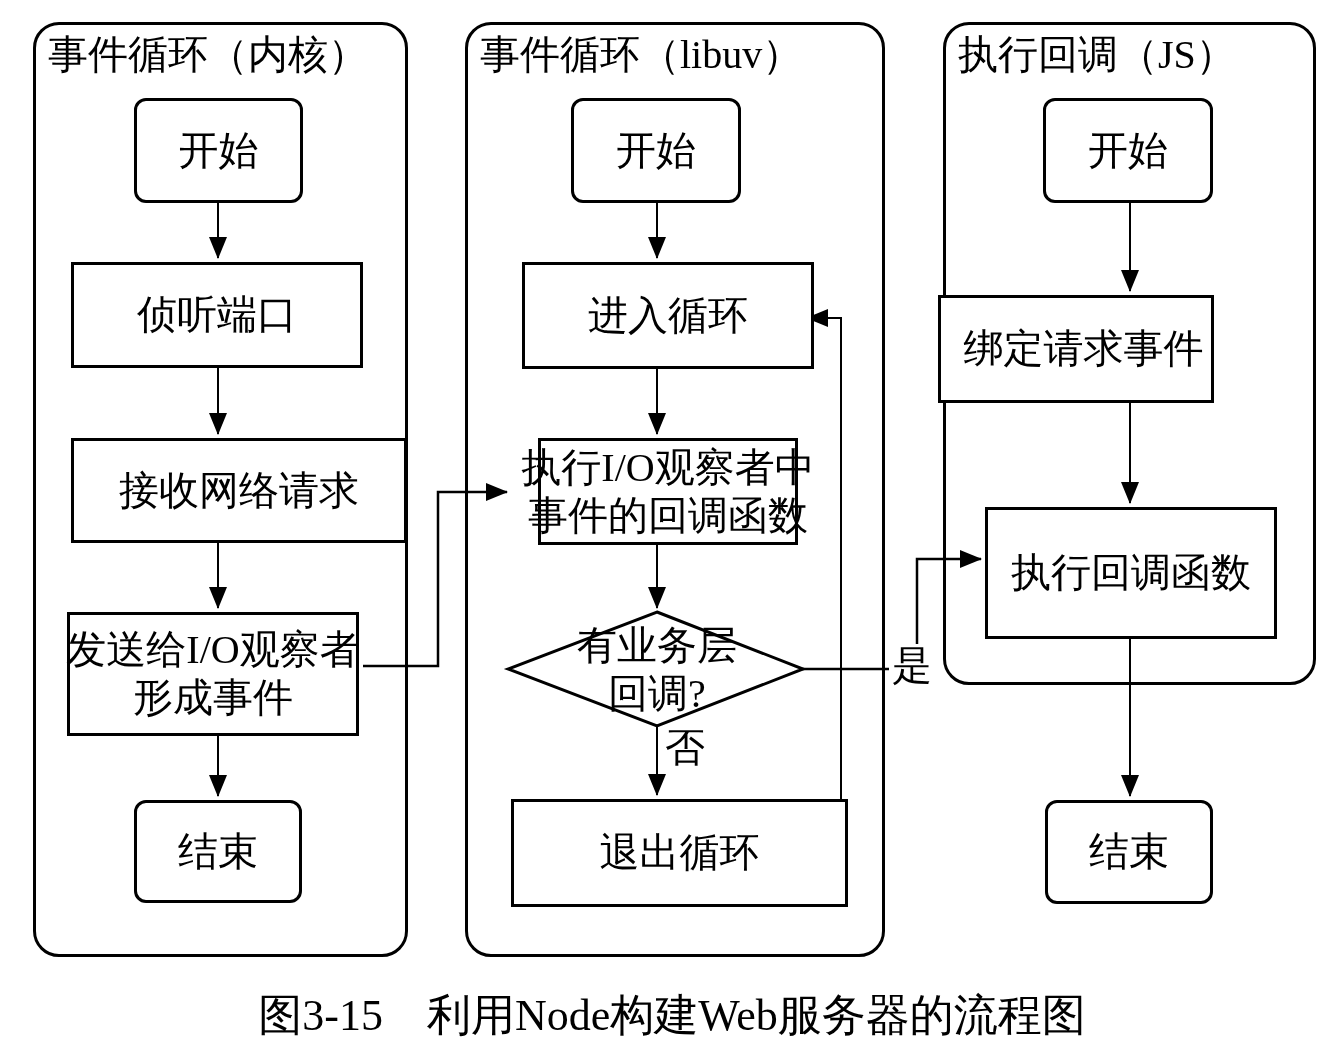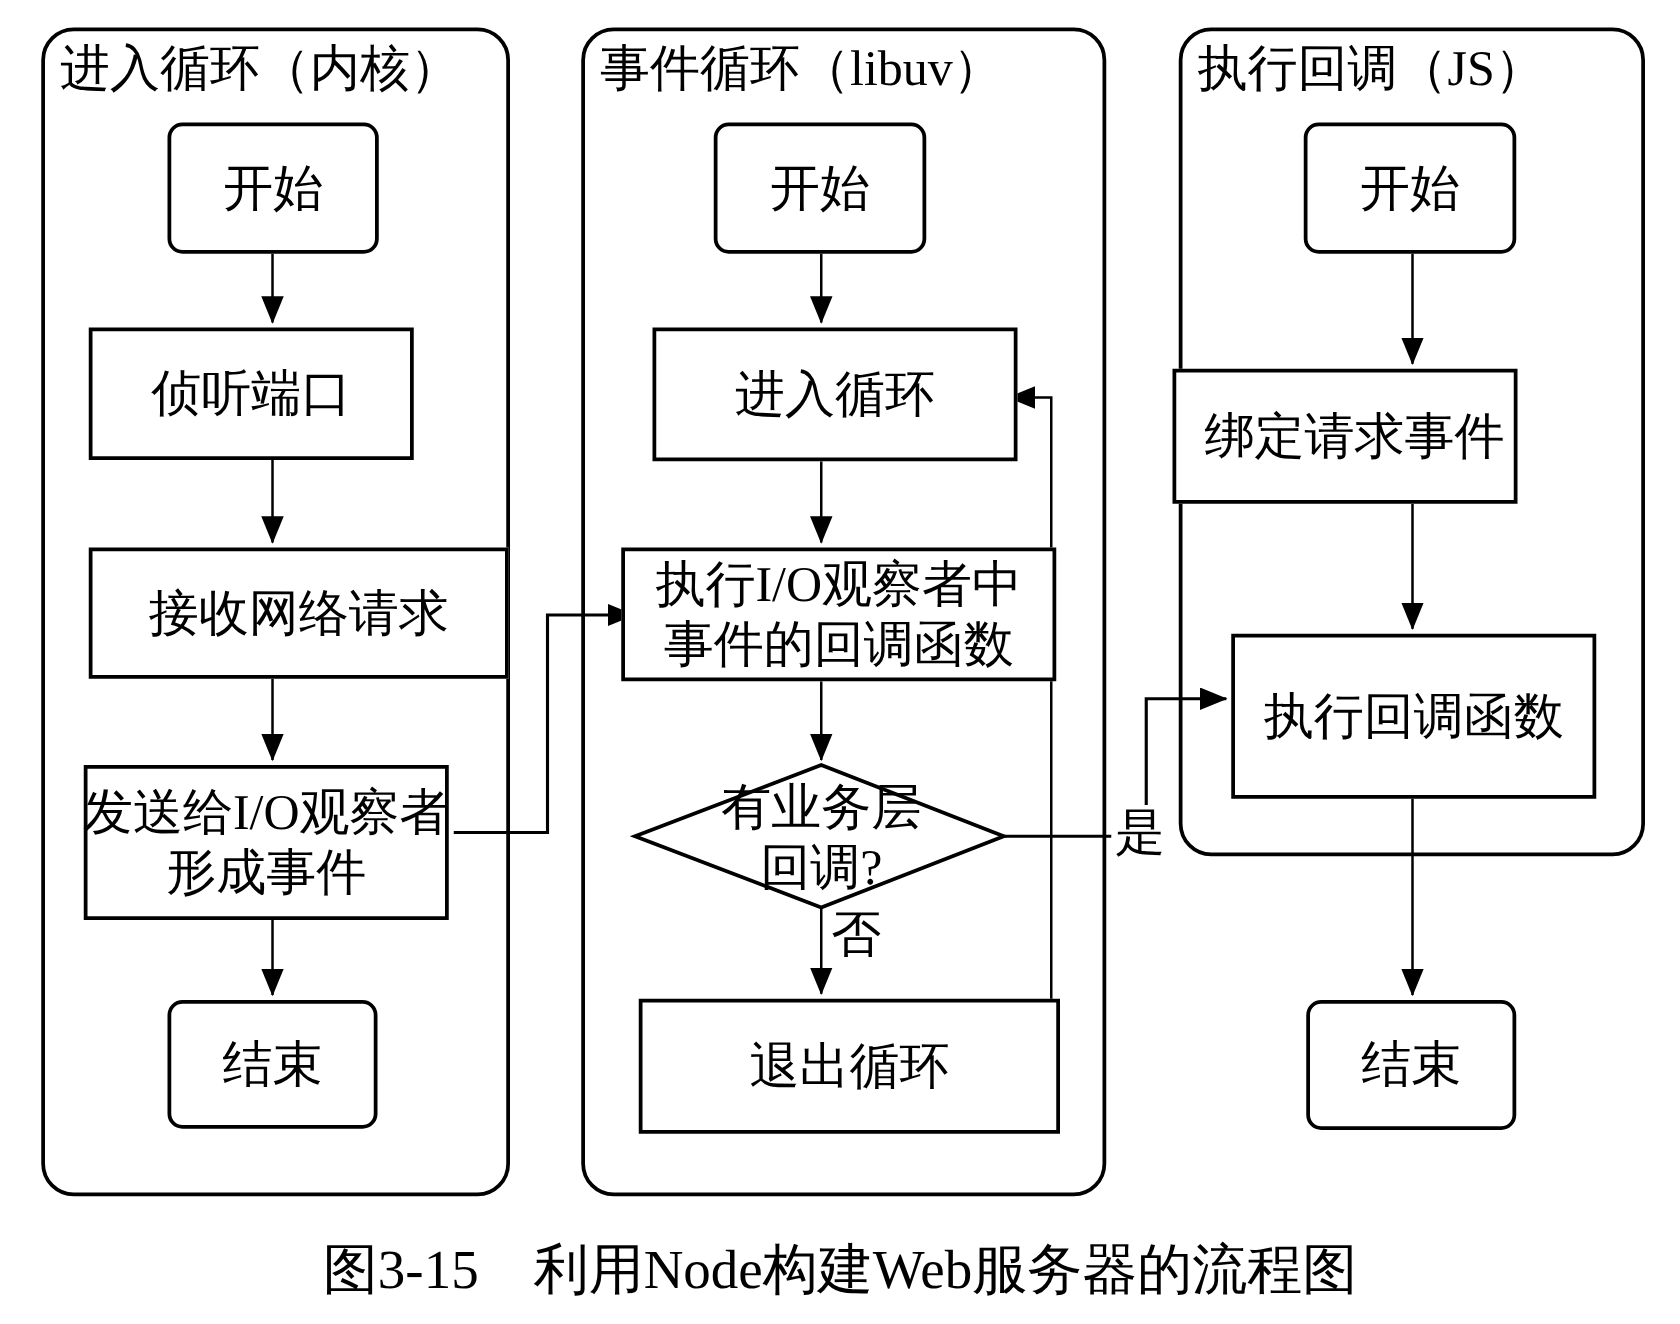--- a/index.html
+++ b/index.html
@@ -102,53 +102,53 @@
     <polyline points="363,666 438,666 438,492 507,492" fill="none" stroke="#000" stroke-width="2.5" marker-end="url(#arr)"></polyline>
 
     <polyline points="801,853 841,853 841,318 807,318" fill="none" stroke="#000" stroke-width="2" marker-end="url(#arr)"></polyline>
 
     <polyline points="802,669 917,669 917,559 981,559" fill="none" stroke="#000" stroke-width="2.5" marker-end="url(#arr)"></polyline>
 
     <polygon points="657,612 803,669 657,726 508,669" fill="#ffffff" stroke="#000" stroke-width="3"></polygon>
   </svg>
 
   <div class="lane" style="left:33px; top:22px; width:375px; height:935px;">
-    <div class="lane-title">进入循环（内核）</div>
+    <div class="lane-title">事件循环（内核）</div>
   </div>
   <div class="lane" style="left:465px; top:22px; width:420px; height:935px;">
     <div class="lane-title">事件循环（libuv）</div>
   </div>
   <div class="lane" style="left:943px; top:22px; width:373px; height:663px;">
     <div class="lane-title">执行回调（JS）</div>
   </div>
 
   <div class="node terminal" style="left:134px; top:98px; width:169px; height:105px;">
     <div class="txt">开始</div>
   </div>
-  <div class="node" style="left:71px; top:262px; width:260px; height:106px;">
+  <div class="node" style="left:71px; top:262px; width:292px; height:106px;">
     <div class="txt">侦听端口</div>
   </div>
   <div class="node" style="left:71px; top:438px; width:336px; height:105px;">
     <div class="txt">接收网络请求</div>
   </div>
   <div class="node" style="left:67px; top:612px; width:292px; height:124px;">
     <div class="txt">发送给I/O观察者</div>
     <div class="txt">形成事件</div>
   </div>
   <div class="node terminal" style="left:134px; top:800px; width:168px; height:103px;">
     <div class="txt">结束</div>
   </div>
 
   <div class="node terminal" style="left:571px; top:98px; width:170px; height:105px;">
     <div class="txt">开始</div>
   </div>
   <div class="node" style="left:511px; top:262px; width:292px; height:107px;margin-left:11px;">
     <div class="txt">进入循环</div>
   </div>
-  <div class="node" style="left:497px; top:438px; width:348px; height:107px;">
+  <div class="node" style="left:538px; top:438px; width:260px; height:107px;">
     <div class="txt">执行I/O观察者中</div>
     <div class="txt">事件的回调函数</div>
   </div>
   <div class="decision-text" style="left:557px; top:622px; width:200px;">
     <div>有业务层</div>
     <div>回调?</div>
   </div>
   <div class="node" style="left:511px; top:799px; width:337px; height:108px;align-items:center;">
     <div class="txt">退出循环</div>
   </div>

